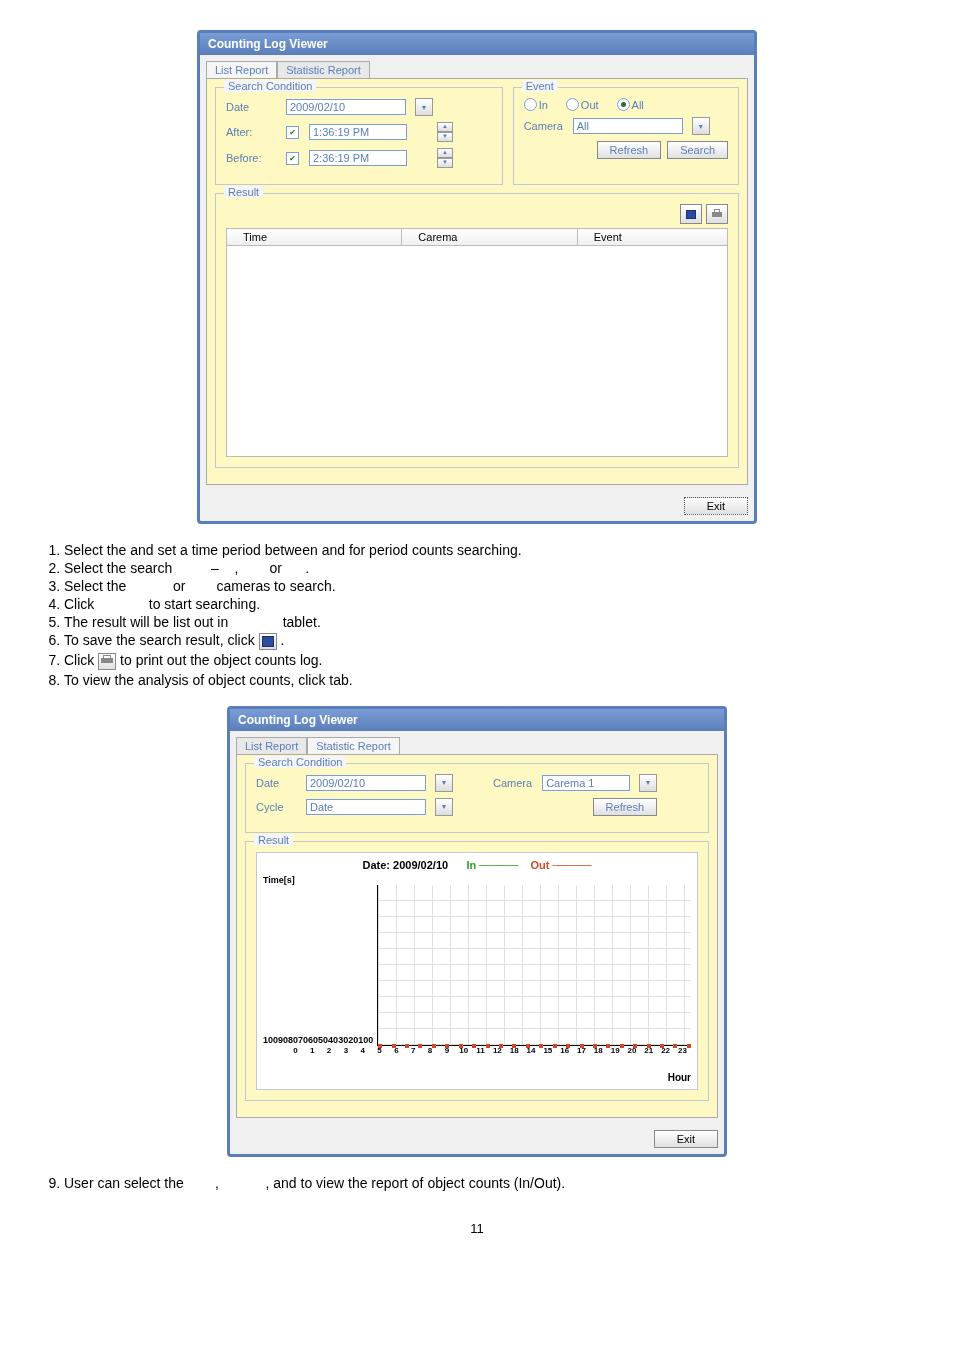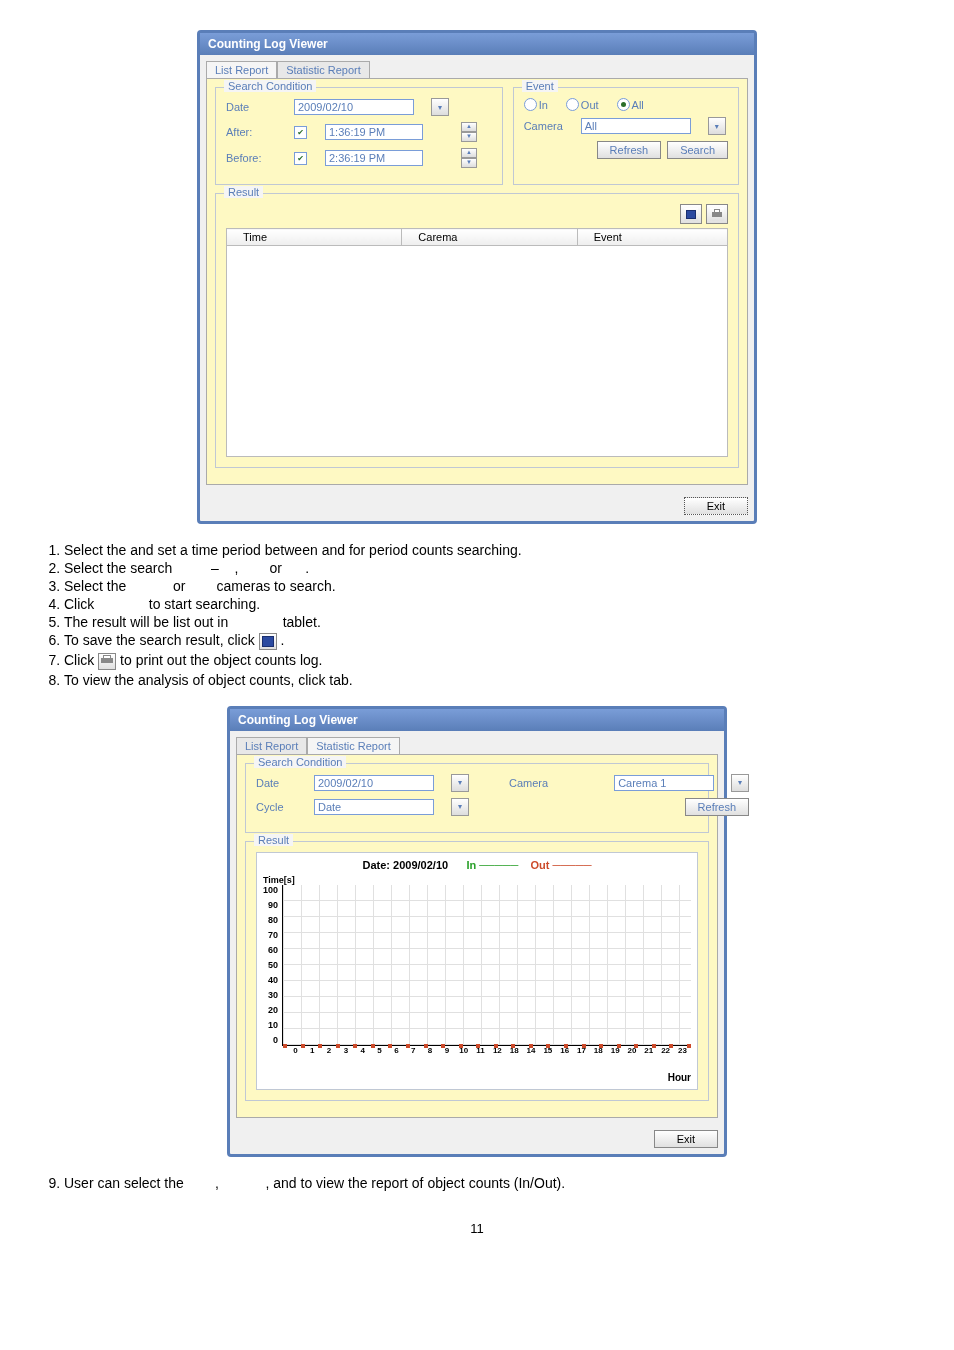--- a/index.html
+++ b/index.html
@@ -57,21 +57,21 @@
     top: -8px;
     left: 8px;
     background: #f5f5f5;
     padding: 0 4px;
     font-size: 11px;
     color: #5a7eb8;
   }
   .row {
     display: flex;
     align-items: center;
-    gap: 18px;
+    gap: 10px;
     margin-bottom: 6px;
     font-size: 11px;
     color: #5a7eb8;
   }
   .label {
     width: 50px;
   }
   .text-input {
     border: 1px solid #7a9dd8;
     background: #fff;
@@ -226,21 +226,21 @@
     font-size: 11px;
     margin-bottom: 4px;
   }
   .legend-in { color: #2aa02a; }
   .legend-out { color: #cc4a2a; }
   .grid-area {
     display: flex;
   }
   .yaxis {
     display: flex;
-    flex-direction: column;
+    flex-direction: row;
     justify-content: space-between;
     align-items: flex-end;
     font-size: 9px;
     font-weight: bold;
     height: 160px;
     padding-right: 4px;
   }
   .plot {
     flex: 1;
     height: 160px;
@@ -416,21 +416,21 @@
           </div>
           <div class="row">
             <span class="label" style="width:40px;">Cycle</span>
             <span class="text-input">Date</span>
                 <span class="combo-btn">▾</span>
           </div>
         </div>
         <div>
           <div class="row">
             <span>Camera</span>
-            <span class="text-input" style="width:100px;margin-left:48px;">Carema 1</span>
+            <span class="text-input" style="width:88px;">Carema 1</span>
                 <span class="combo-btn">▾</span>
           </div>
           <div class="row" style="justify-content:flex-end;">
             <span class="btn">Refresh</span>
           </div>
         </div>
       </div>
     </div>
     <div class="fieldset">
       <span class="fieldset-title">Result</span>

